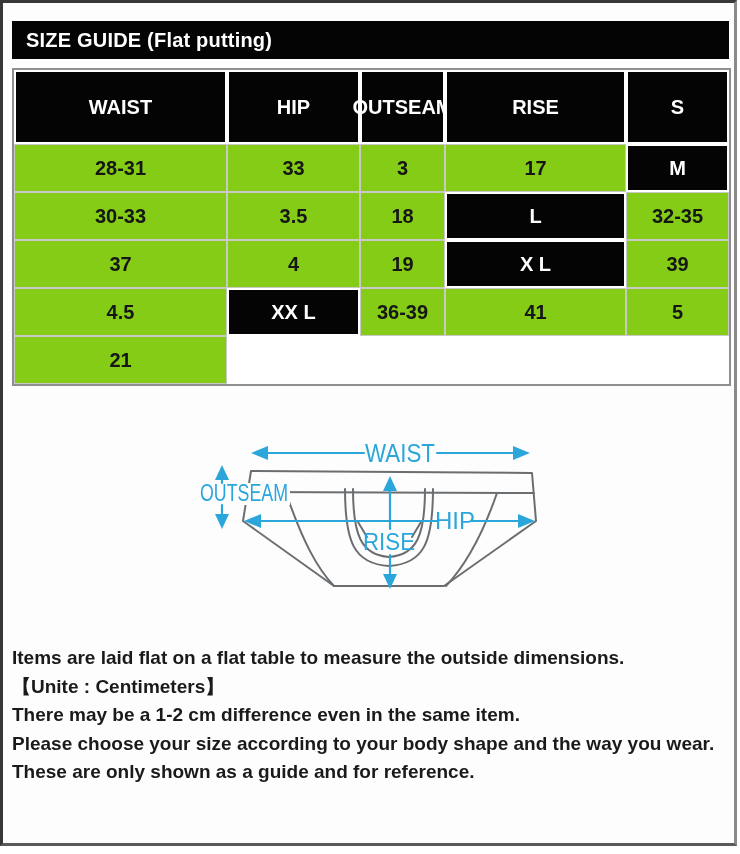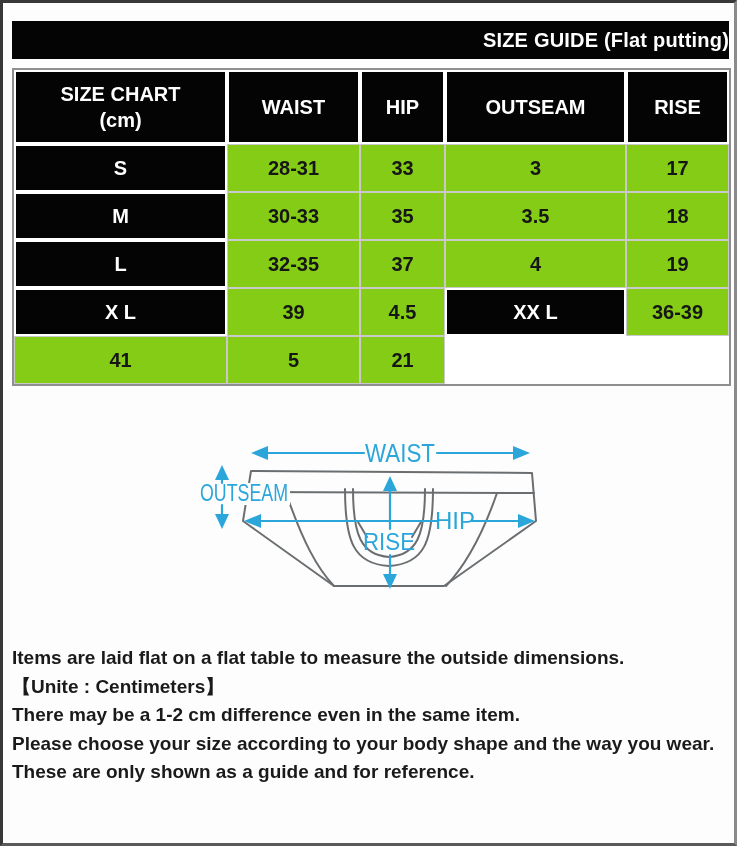--- a/index.html
+++ b/index.html
@@ -22,21 +22,20 @@
   
   .title-bar {
     position: absolute; left: 12px; top: 21px;
     width: 717px; height: 38px;
     background: #040404;
     color: #ffffff;
     font-size: 20px; font-weight: 700;
     line-height: 38px;
     padding-left: 14px;
     letter-spacing: 0.2px;
-    text-align: right;
   }
   
   .size-table {
     position: absolute; left: 12px; top: 68px;
     width: 719px;
     border: 2px solid #8f8f8f;
     background: #ffffff;
     display: grid;
     grid-template-columns: 213px 133px 85px 181px 103px;
     grid-template-rows: 74px 48px 48px 48px 48px 48px;
@@ -68,38 +67,33 @@
 </style>
 </head>
 <body>
 
 <div class="frame"></div>
 
 <div class="title-bar">SIZE GUIDE (Flat putting)</div>
 
 <div class="size-table">
 
-  <div class="cell dark hdr-first">
-    <span>SIZE CHART</span>
-    <span>(cm)</span>
-  </div>
   <div class="cell dark">WAIST</div>
   <div class="cell dark">HIP</div>
   <div class="cell dark">OUTSEAM</div>
   <div class="cell dark">RISE</div>
 
   <div class="cell dark">S</div>
   <div class="cell light">28-31</div>
   <div class="cell light">33</div>
   <div class="cell light">3</div>
   <div class="cell light">17</div>
 
   <div class="cell dark">M</div>
   <div class="cell light">30-33</div>
-  <div class="cell light">35</div>
   <div class="cell light">3.5</div>
   <div class="cell light">18</div>
 
   <div class="cell dark">L</div>
   <div class="cell light">32-35</div>
   <div class="cell light">37</div>
   <div class="cell light">4</div>
   <div class="cell light">19</div>
 
   <div class="cell dark">X L</div>

